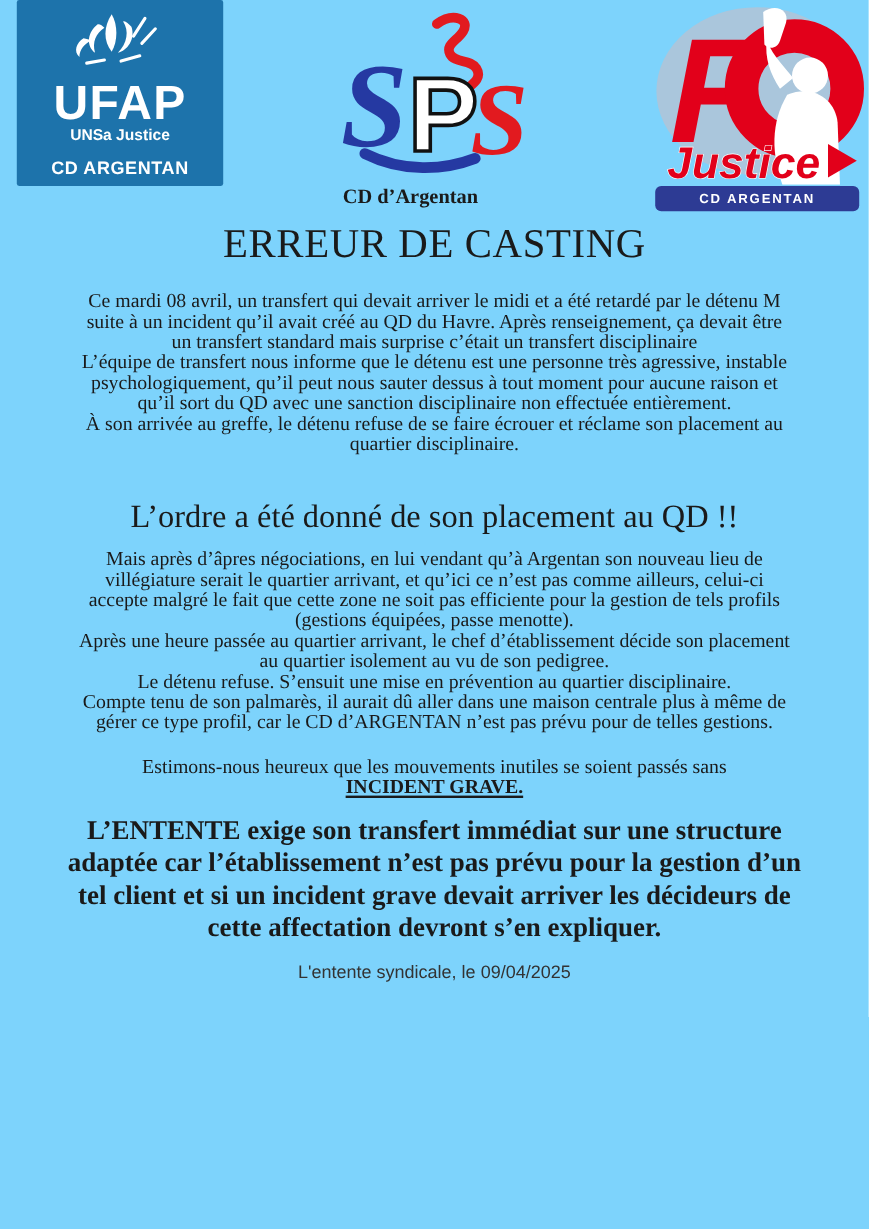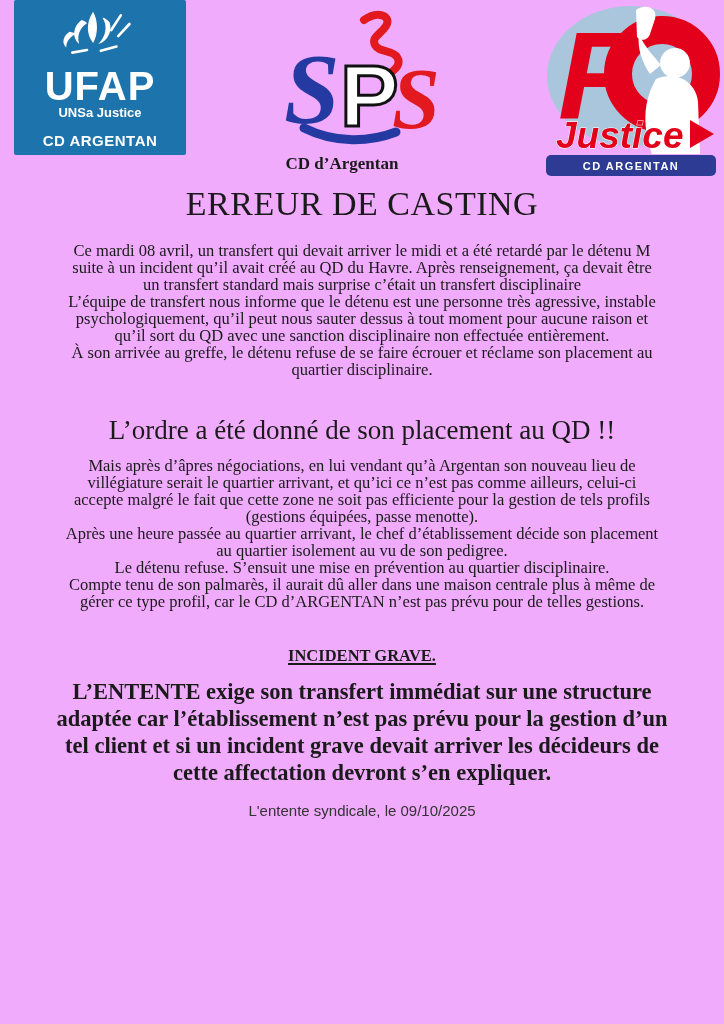--- a/index.html
+++ b/index.html
@@ -1,20 +1,20 @@
 <!DOCTYPE html>
 <html lang="fr"><head>
 <meta charset="utf-8">
 <style>
   html,body{margin:0;padding:0;background:#ffffff;}
   .page{
     position:relative;
     width:724px;height:1024px;
     margin:0 auto;
-    background:#f0abfc;
+    background:#7dd3fc;
     font-family:"Liberation Serif", serif;
     color:#1a1a1a;
     overflow:hidden;
   }
   
   .header{position:relative;height:178px;}
   .ufap-logo{
     position:absolute;left:14px;top:0;
     width:172px;height:155px;
     background:#1d73ab;border-radius:2px;
@@ -148,26 +148,26 @@
 villégiature serait le quartier arrivant, et qu’ici ce n’est pas comme ailleurs, celui-ci
 accepte malgré le fait que cette zone ne soit pas efficiente pour la gestion de tels profils
 (gestions équipées, passe menotte).
 Après une heure passée au quartier arrivant, le chef d’établissement décide son placement
 au quartier isolement au vu de son pedigree.
 Le détenu refuse. S’ensuit une mise en prévention au quartier disciplinaire.
 Compte tenu de son palmarès, il aurait dû aller dans une maison centrale plus à même de
 gérer ce type profil, car le CD d’ARGENTAN n’est pas prévu pour de telles gestions.</div>
 
     <div class="para para3">
-      <br>
+      <span class="pre">Estimons-nous heureux que les mouvements inutiles se soient passés sans</span><br>
       <span class="incident">INCIDENT GRAVE.</span><br>
     </div>
 
 
     <div class="demand pre">L’ENTENTE exige son transfert immédiat sur une structure
 adaptée car l’établissement n’est pas prévu pour la gestion d’un
 tel client et si un incident grave devait arriver les décideurs de
 cette affectation devront s’en expliquer.</div>
 
-    <div class="footer">L'entente syndicale, le 09/10/2025</div>
+    <div class="footer">L'entente syndicale, le 09/04/2025</div>
   </div>
 
 </div>
 
 </body></html>

